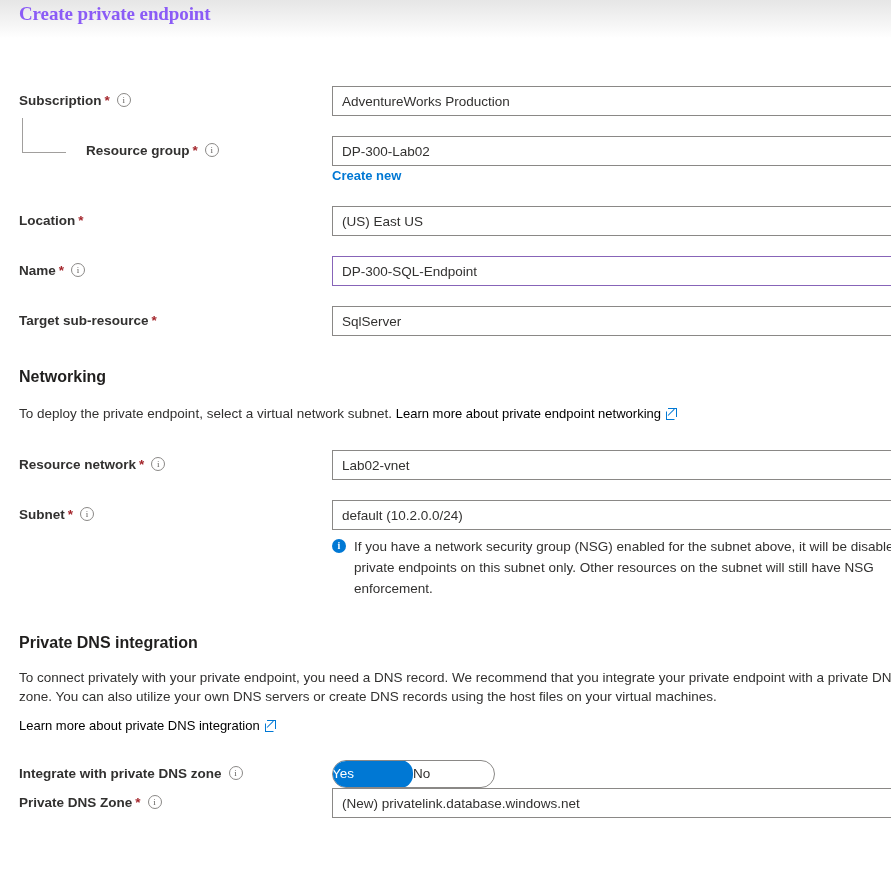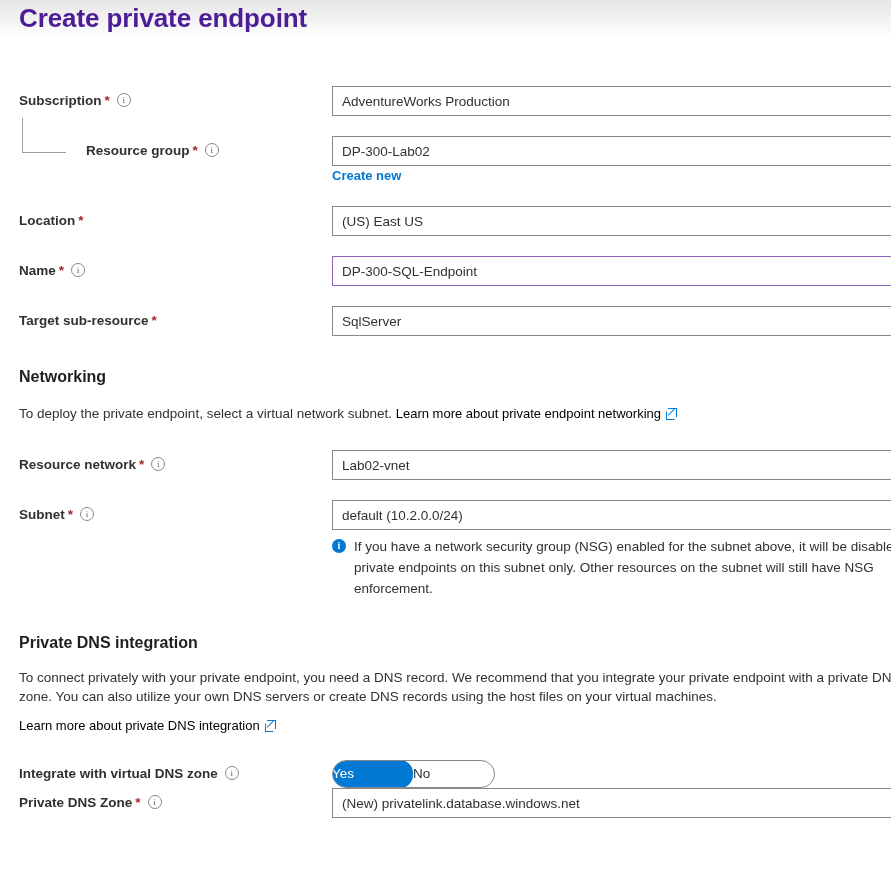--- a/index.html
+++ b/index.html
@@ -31,25 +31,26 @@
     position: relative;
     width: 891px;
     height: 876px;
     padding: 0;
   }
 
   .blade-title {
     position: absolute;
     left: 19px;
     top: 3px;
-    font-size: 26px;
+    font-size: 19px;
     font-weight: 600;
     letter-spacing: -0.1px;
-    color: #4c1d95;
-    white-space: nowrap;
+    color: #8b5cf6;
+    white-space: nowrap;
+    font-family: Liberation Serif, serif;
   }
 
   
   .row {
     position: absolute;
     left: 0;
     width: 891px;
     height: 30px;
   }
   .label {
@@ -328,21 +329,21 @@
 
   <div class="para wrapme" style="top:668px;">
     <span>To connect privately with your private endpoint, you need a DNS record. We recommend that you integrate your private endpoint with a private DNS zone. You can also utilize your own DNS servers or create DNS records using the host files on your virtual machines.</span>
   </div>
 
   <div class="para" style="top:716px;">
     <a class="linkish"><span>Learn more about private DNS integration</span><span class="ext-link"><i class="ext-arrow"></i></span></a>
   </div>
 
   <div class="row" style="top:760px;">
-    <div class="label" style="height:28px;line-height:28px;"><span>Integrate with virtual DNS zone</span><span class="info-icon"></span></div>
+    <div class="label" style="height:28px;line-height:28px;"><span>Integrate with private DNS zone</span><span class="info-icon"></span></div>
   </div>
   <div class="toggle">
     <div class="toggle-opt on">Yes</div>
     <div class="toggle-opt">No</div>
   </div>
 
   <div class="row" style="top:788px;padding-left:44px;">
     <div class="label"><span>Private DNS Zone</span><span class="req">*</span><span class="info-icon"></span></div>
     <input class="field" type="text" value="(New) privatelink.database.windows.net" style="">
   </div>

